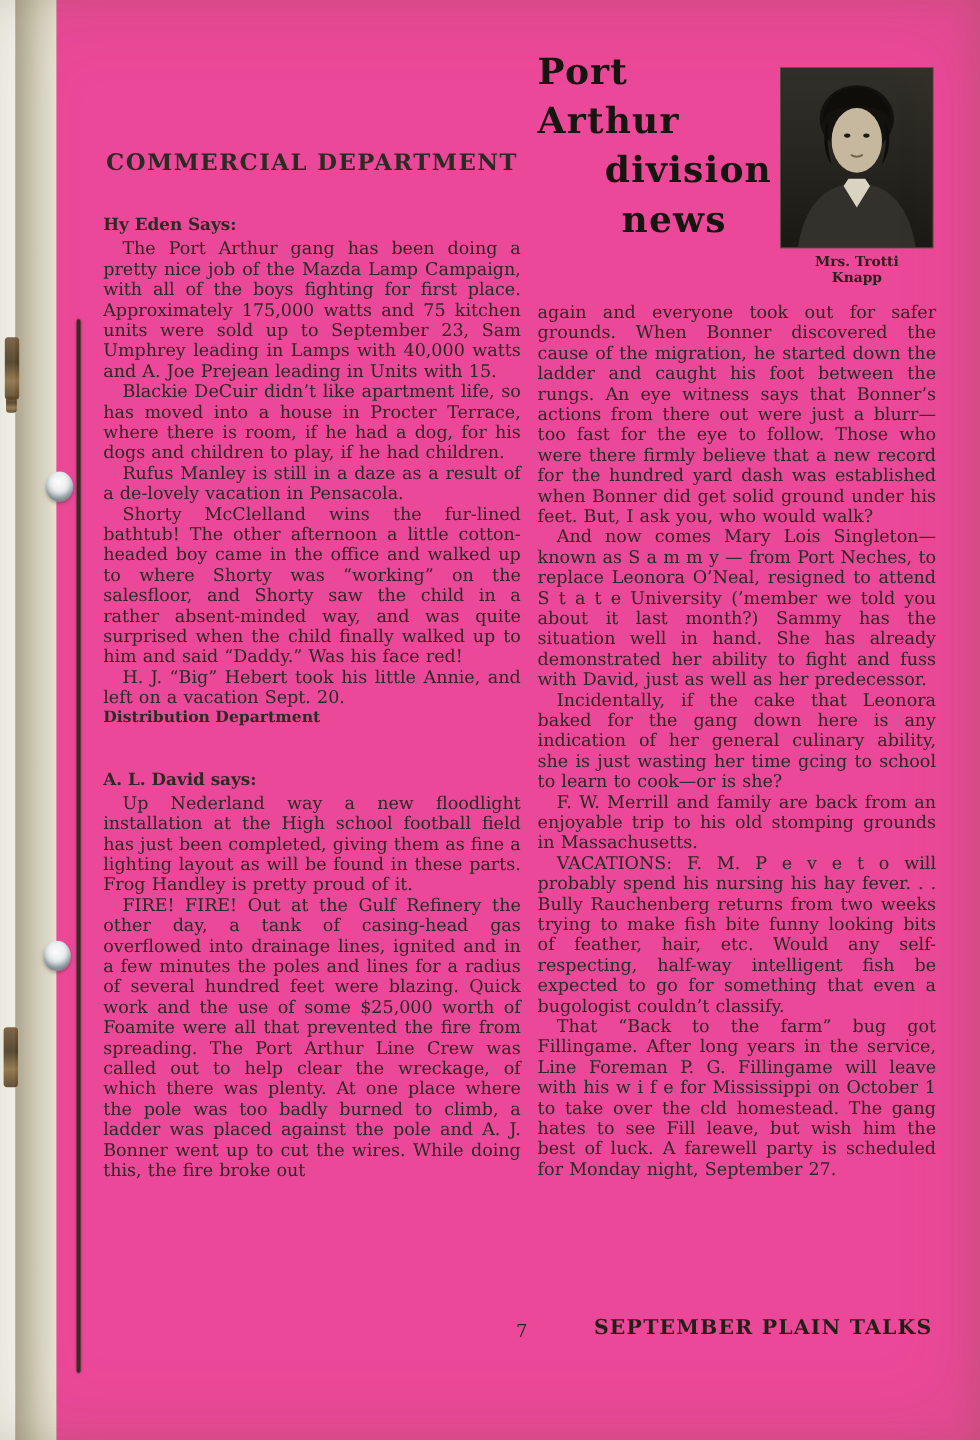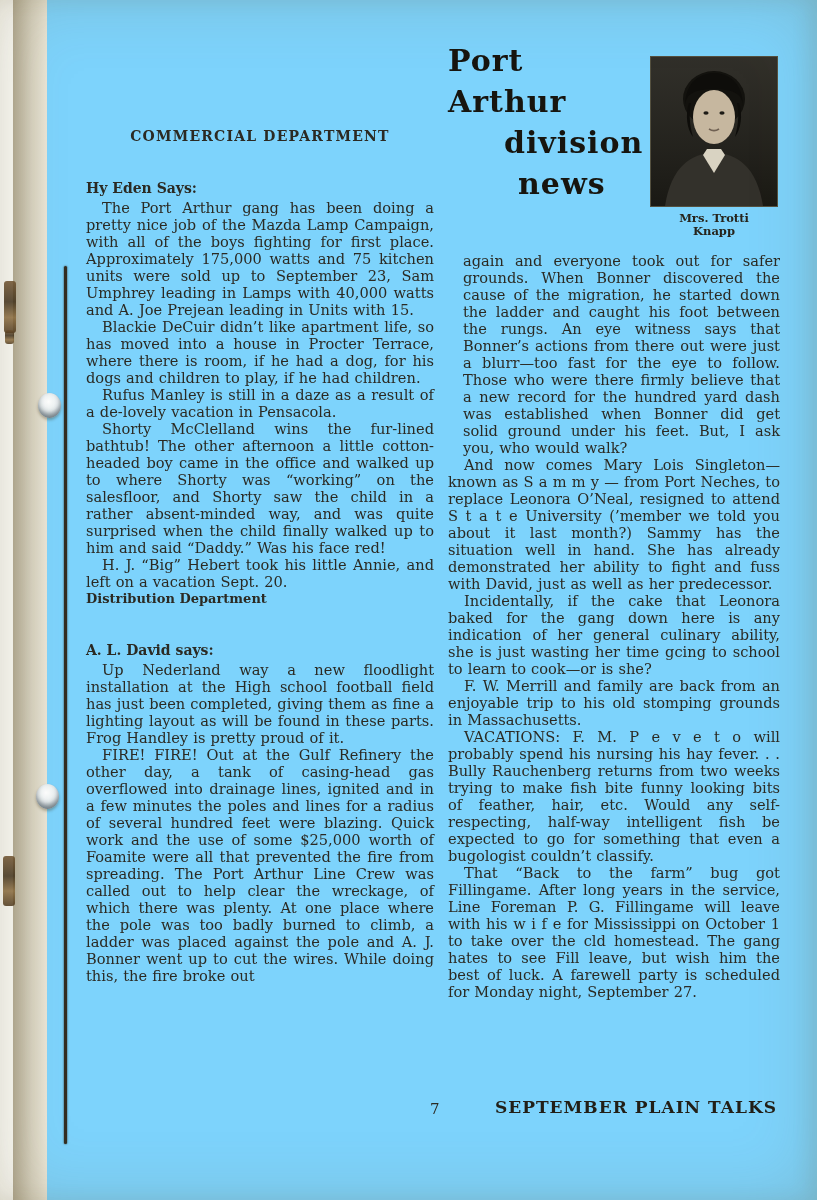--- a/index.html
+++ b/index.html
@@ -1,21 +1,21 @@
 <!DOCTYPE html>
 <html><head>
 <meta charset="utf-8">
 <style>
   * { margin:0; padding:0; box-sizing:border-box; }
   html,body { width:817px; height:1200px; }
   body { font-family:"DejaVu Serif", "Liberation Serif", serif; background:#cfcabb; }
 
   .page {
     position:relative; width:817px; height:1200px;
-    background:#7dd3fc; overflow:hidden; color:#2b2a23;
+    background:#ec4899; overflow:hidden; color:#2b2a23;
   }
   .page::after {
     content:""; position:absolute; inset:0; pointer-events:none;
     box-shadow: inset 0 0 70px rgba(110,95,55,.20), inset -8px 0 18px rgba(110,95,55,.12);
   }
 
   
   .scan-strip { position:absolute; left:0; top:0; width:13px; height:1200px; background:#fafaf5; }
   .edge-shadow { position:absolute; left:13px; top:0; width:34px; height:1200px;
     background:linear-gradient(90deg,#b3ab94 0%, #d6d1bf 55%, #e9e5d6 100%); }
@@ -41,25 +41,25 @@
   
   .photo { position:absolute; left:651px; top:57px; width:126px; height:149px;
     background:#23221e; box-shadow:0 0 0 1px #54503f; }
   .photo svg { display:block; }
   .photo-caption { position:absolute; left:651px; top:212px; width:126px;
     text-align:center; font-weight:bold; font-size:11.5px; line-height:13px; color:#26241c; }
 
   
   .col { position:absolute; font-size:14.6px; line-height:17px; color:#2b2a23; }
   .col p { text-align:justify; text-indent:16px; word-spacing:.5px; }
-  .col p.no-indent { text-indent:0;margin-left:15px; }
+  .col p.no-indent { text-indent:0; }
   .left-col  { left:86px;  top:128px; width:348px; }
   .right-col { left:448px; top:252px; width:332px; }
 
-  .dept-heading { text-align:center; font-weight:bold; font-size:14px;
+  .dept-heading { text-align:center; font-weight:bold; font-size:19px;
     letter-spacing:1.2px; margin-bottom:7px; }
   .byline { font-weight:bold; font-size:14px; margin-bottom:2px;margin-top:35px; }
   .sub-heading { font-weight:bold; font-size:13px; }
   .continued { text-align:right; padding-right:6px; margin-top:2px; text-indent:0 !important; }
 
   
   .page-number { position:absolute; left:430px; top:1100px; font-size:15px; }
   .footer-title { position:absolute; right:40px; top:1097px; font-weight:bold;
     font-size:17px; letter-spacing:1px; color:#221f17; }
 </style>

